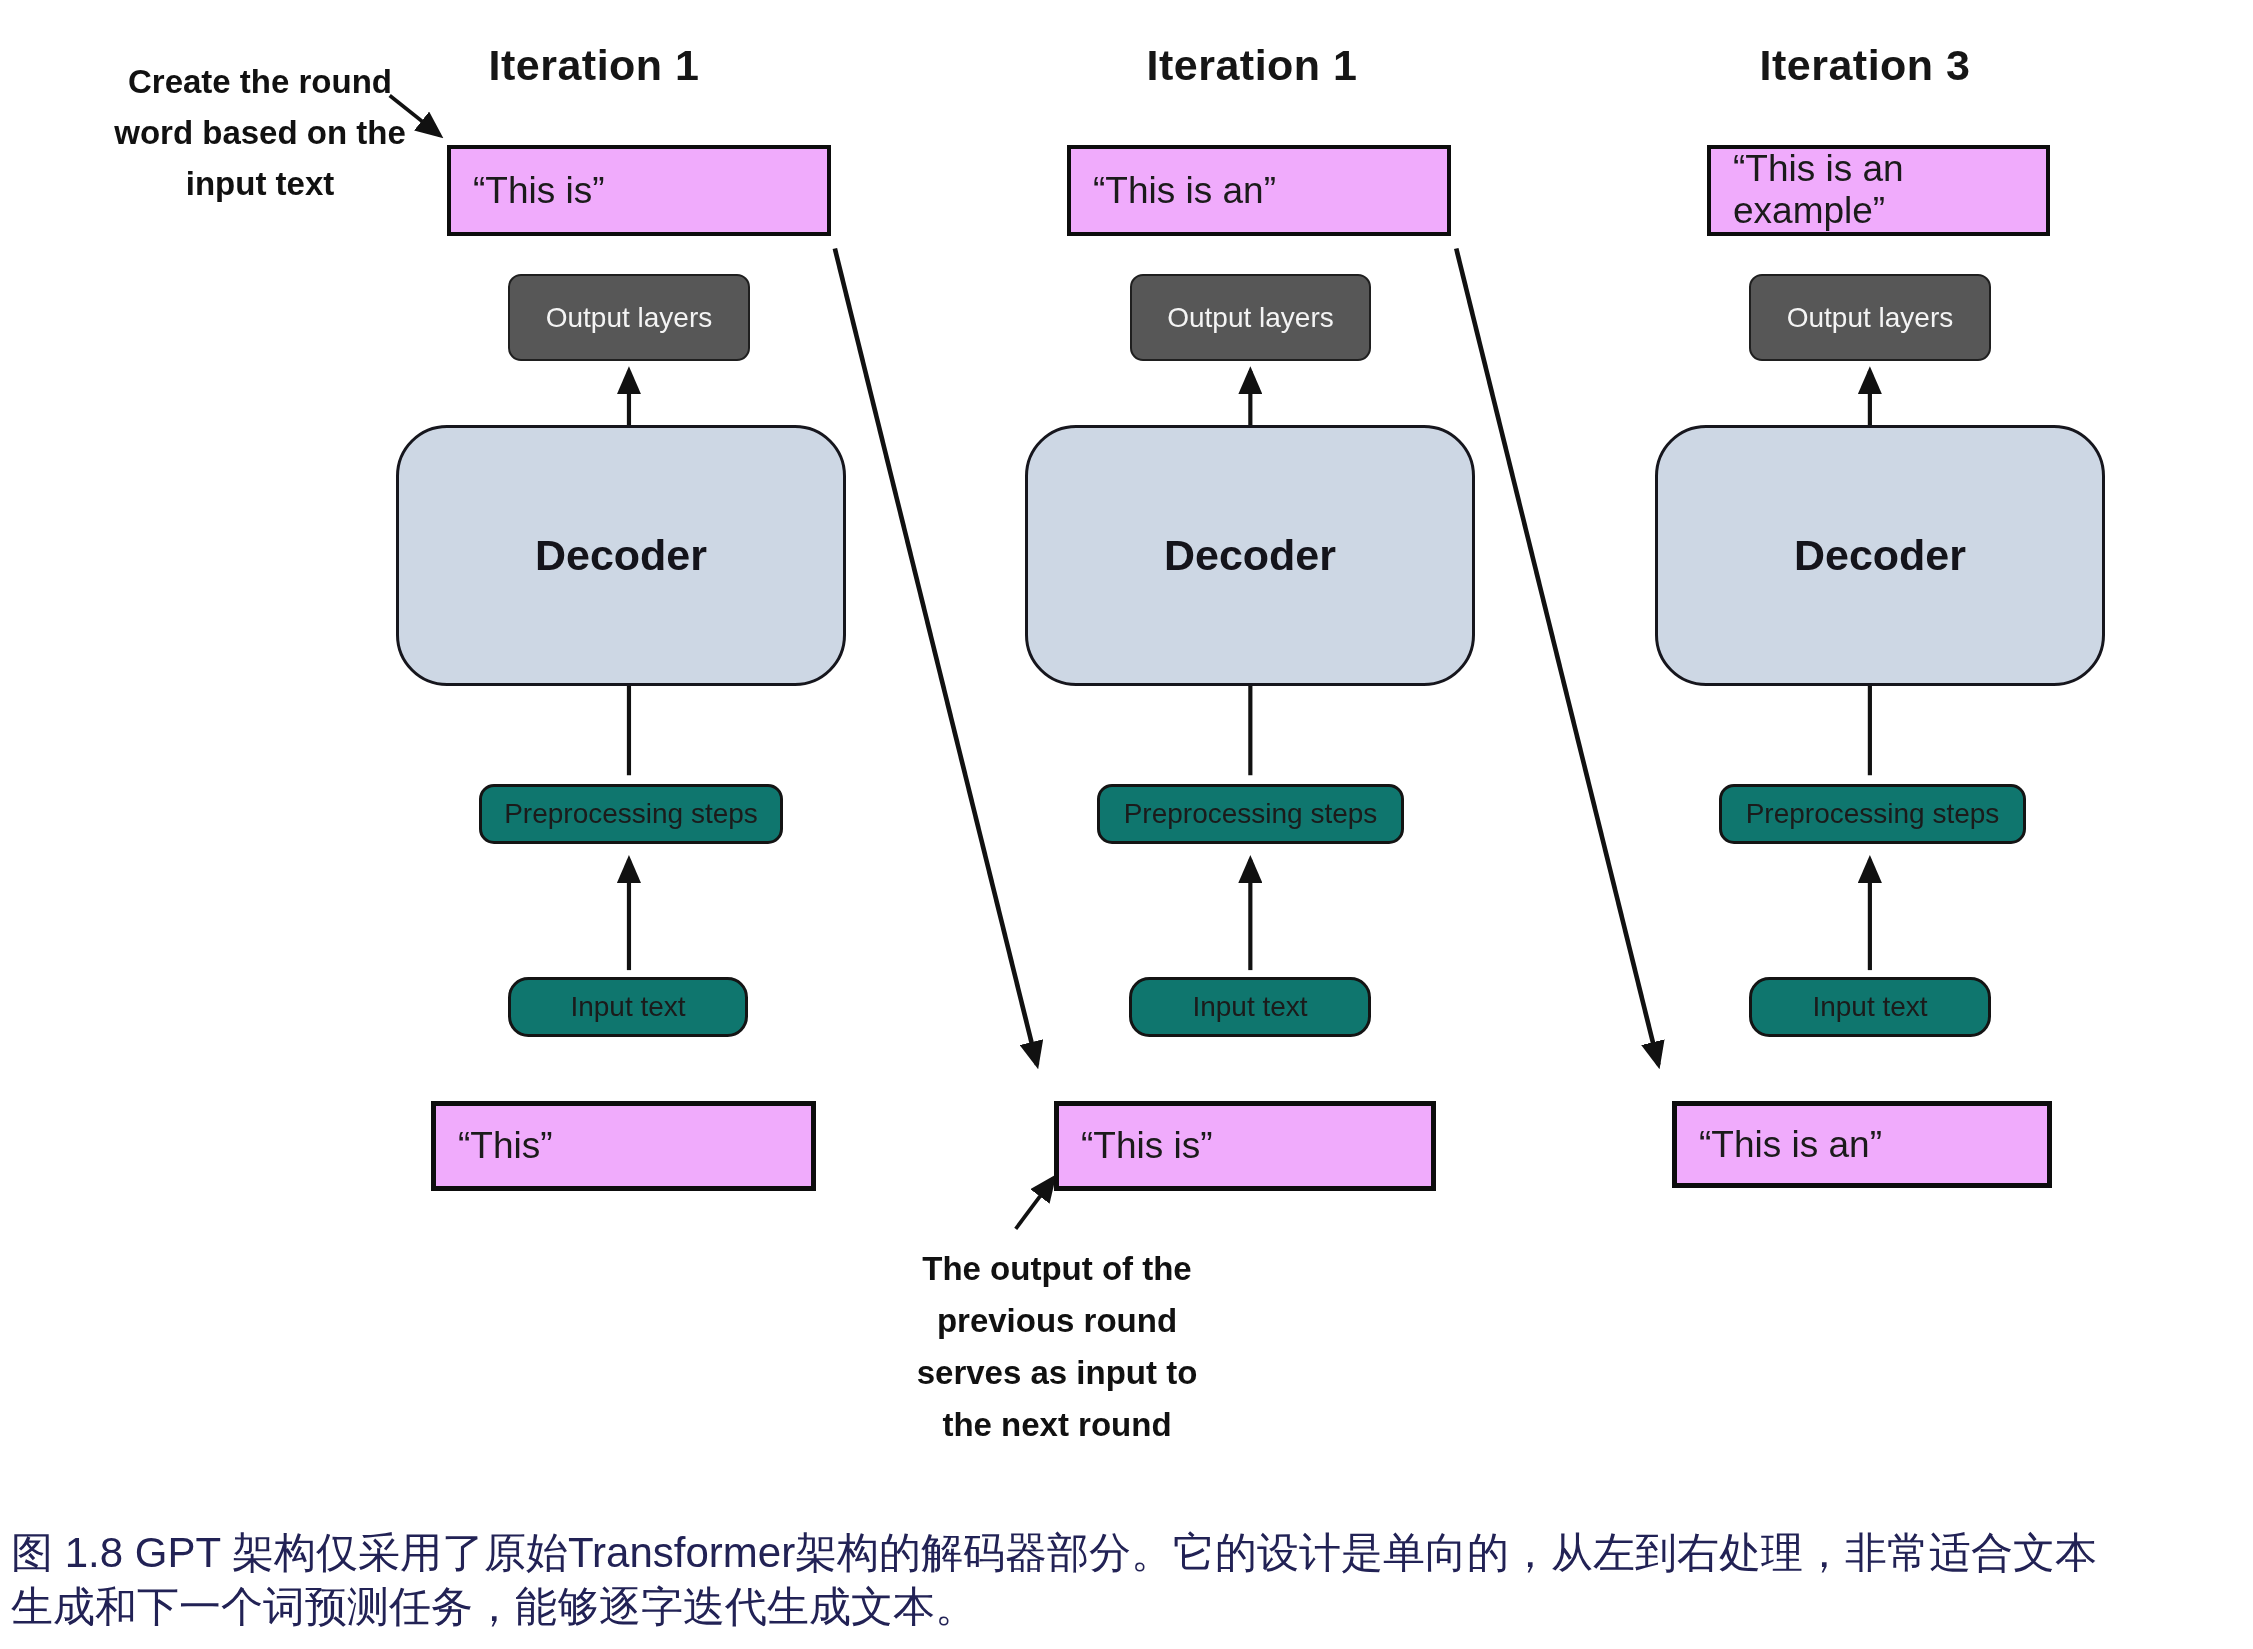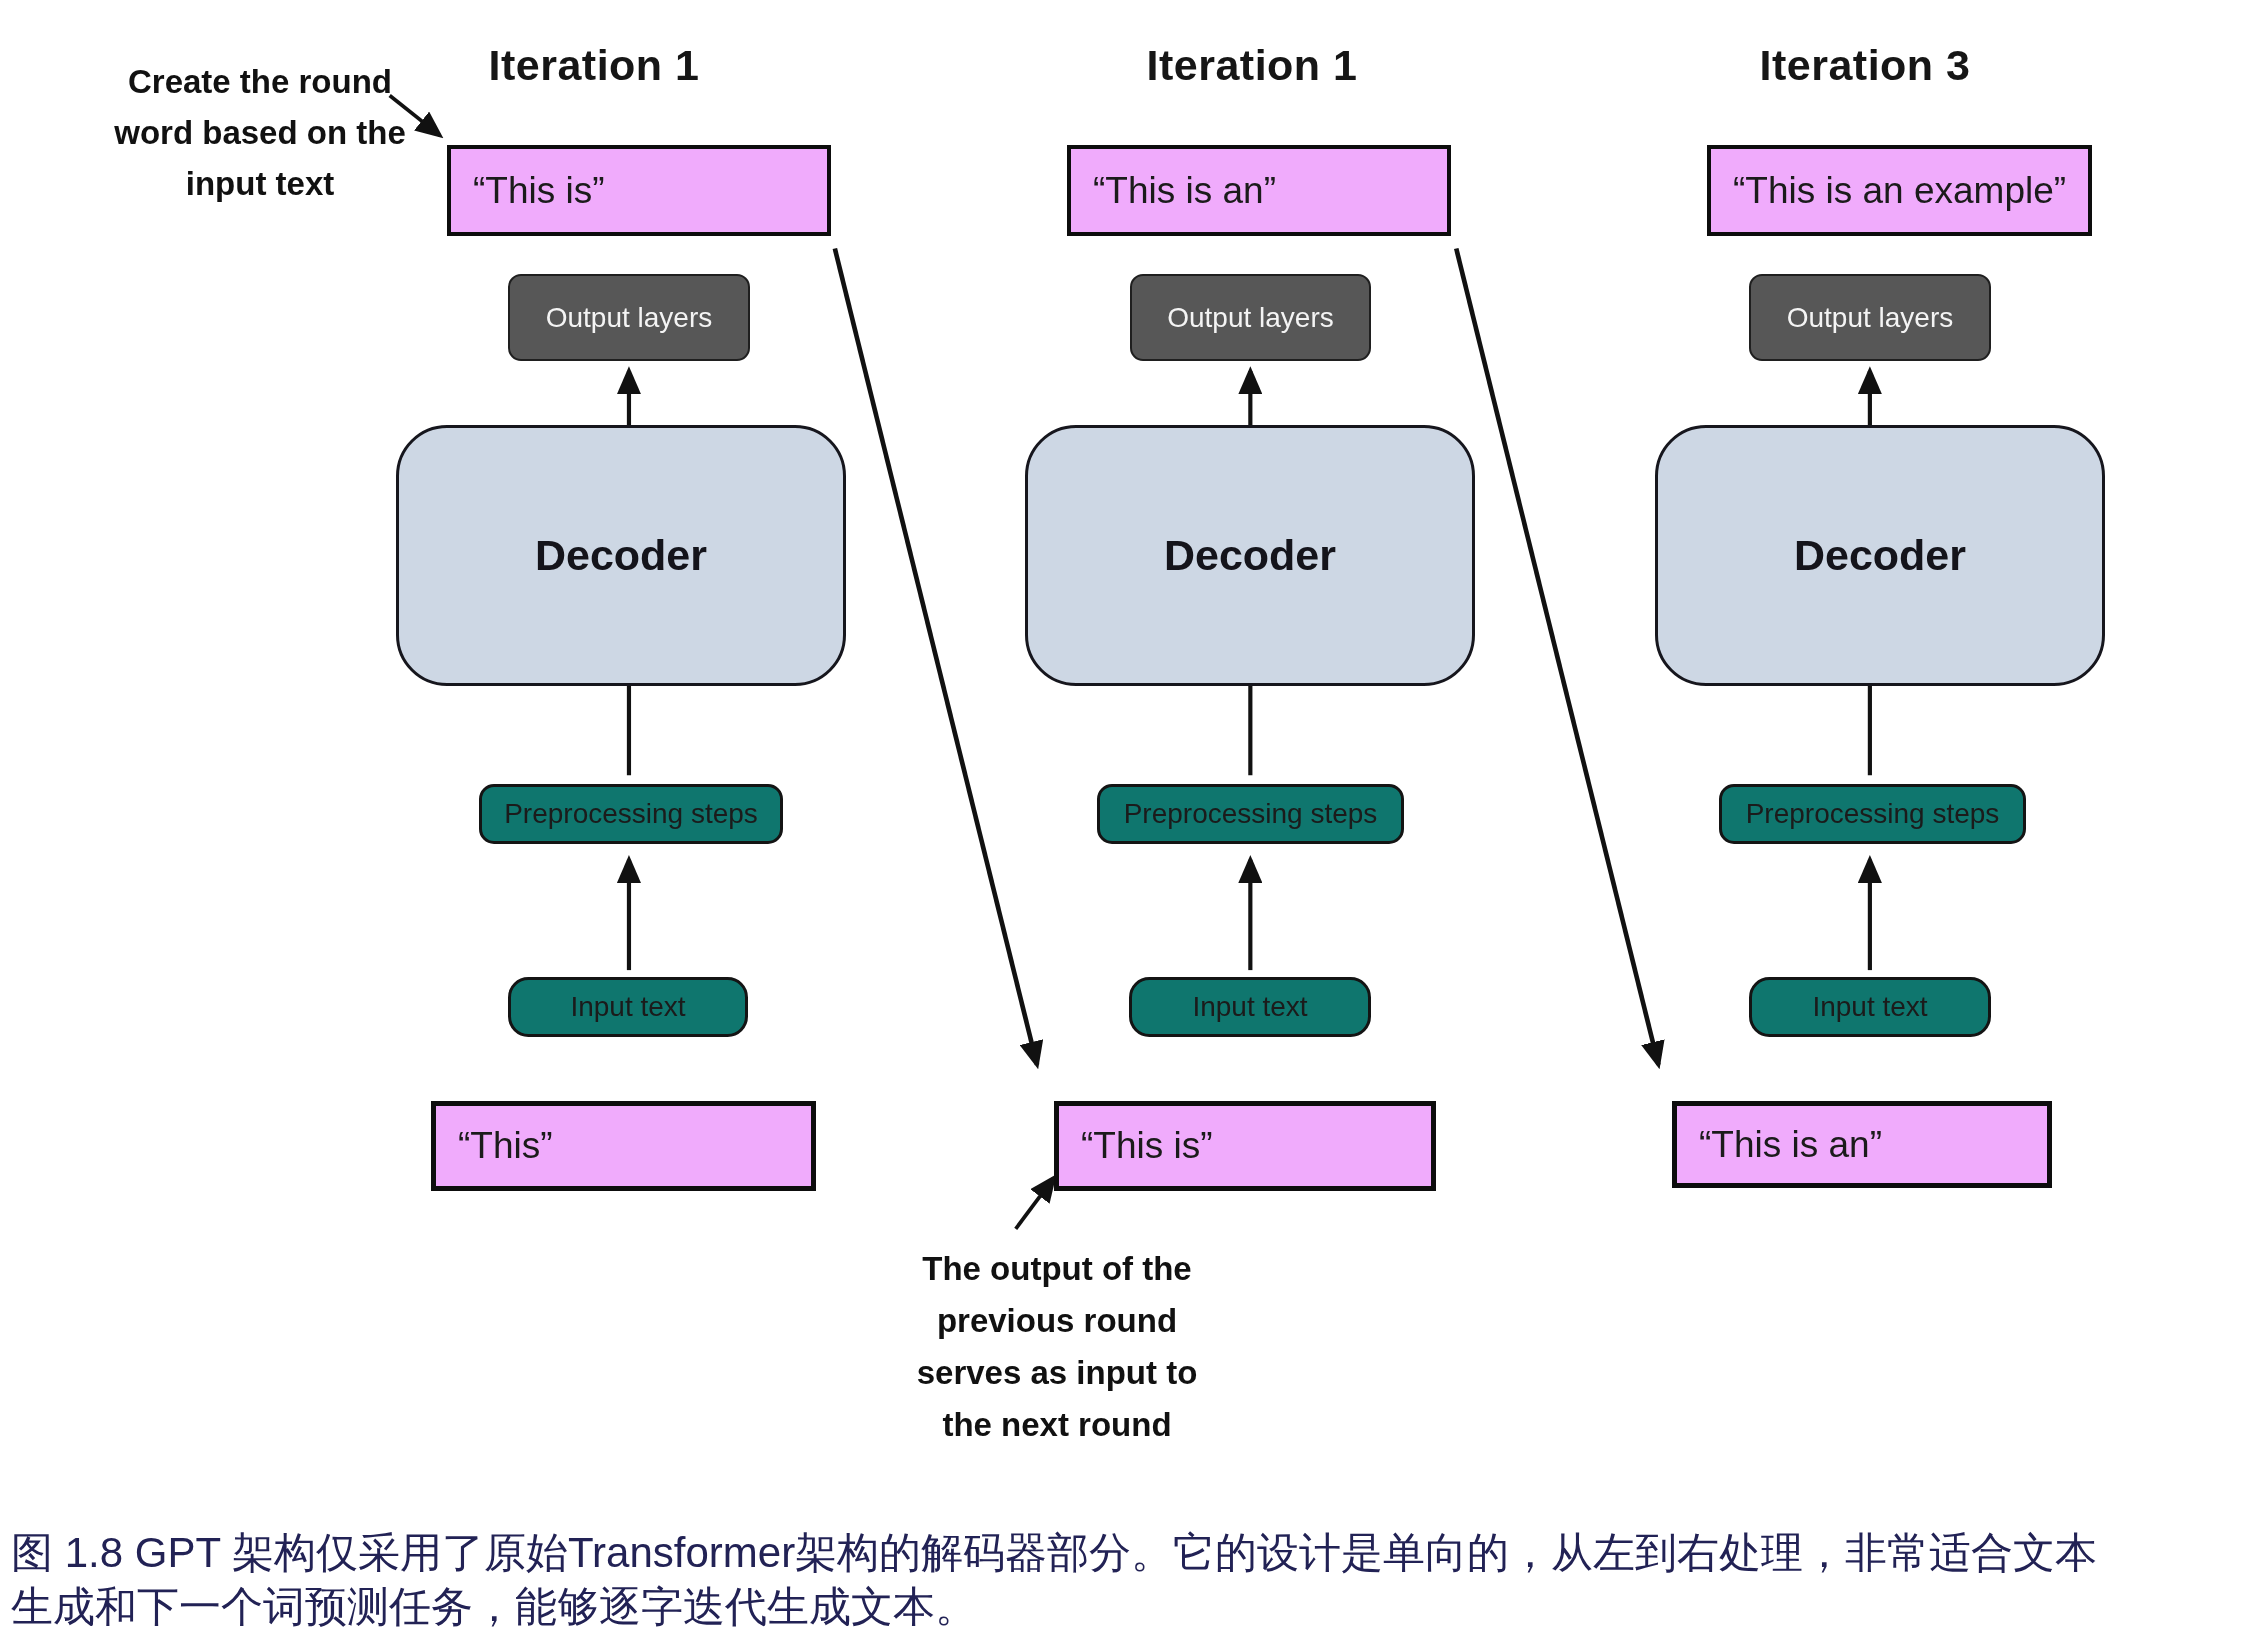--- a/index.html
+++ b/index.html
@@ -57,21 +57,21 @@
   <div class="col-header" style="left:464px;top:41px;width:260px;">Iteration 1</div>
   <div class="col-header" style="left:1122px;top:41px;width:260px;">Iteration 1</div>
   <div class="col-header" style="left:1735px;top:41px;width:260px;">Iteration 3</div>
 
   <div class="txtbox" style="left:447px;top:145px;width:384px;height:91px;">
     <span>“This is”</span>
   </div>
   <div class="txtbox" style="left:1067px;top:145px;width:384px;height:91px;">
     <span>“This is an”</span>
   </div>
-  <div class="txtbox" style="left:1707px;top:145px;width:385px;height:91px;">
+  <div class="txtbox" style="left:1707px;top:145px;width:343px;height:91px;align-items:flex-end;">
     <span>“This is an example”</span>
   </div>
 
   <div class="outlayers" style="left:508px;top:274px;width:242px;height:87px;">Output layers</div>
   <div class="outlayers" style="left:1130px;top:274px;width:241px;height:87px;">Output layers</div>
   <div class="outlayers" style="left:1749px;top:274px;width:242px;height:87px;">Output layers</div>
 
   <div class="decoder" style="left:396px;top:425px;width:450px;height:261px;">Decoder</div>
   <div class="decoder" style="left:1025px;top:425px;width:450px;height:261px;">Decoder</div>
   <div class="decoder" style="left:1655px;top:425px;width:450px;height:261px;">Decoder</div>

